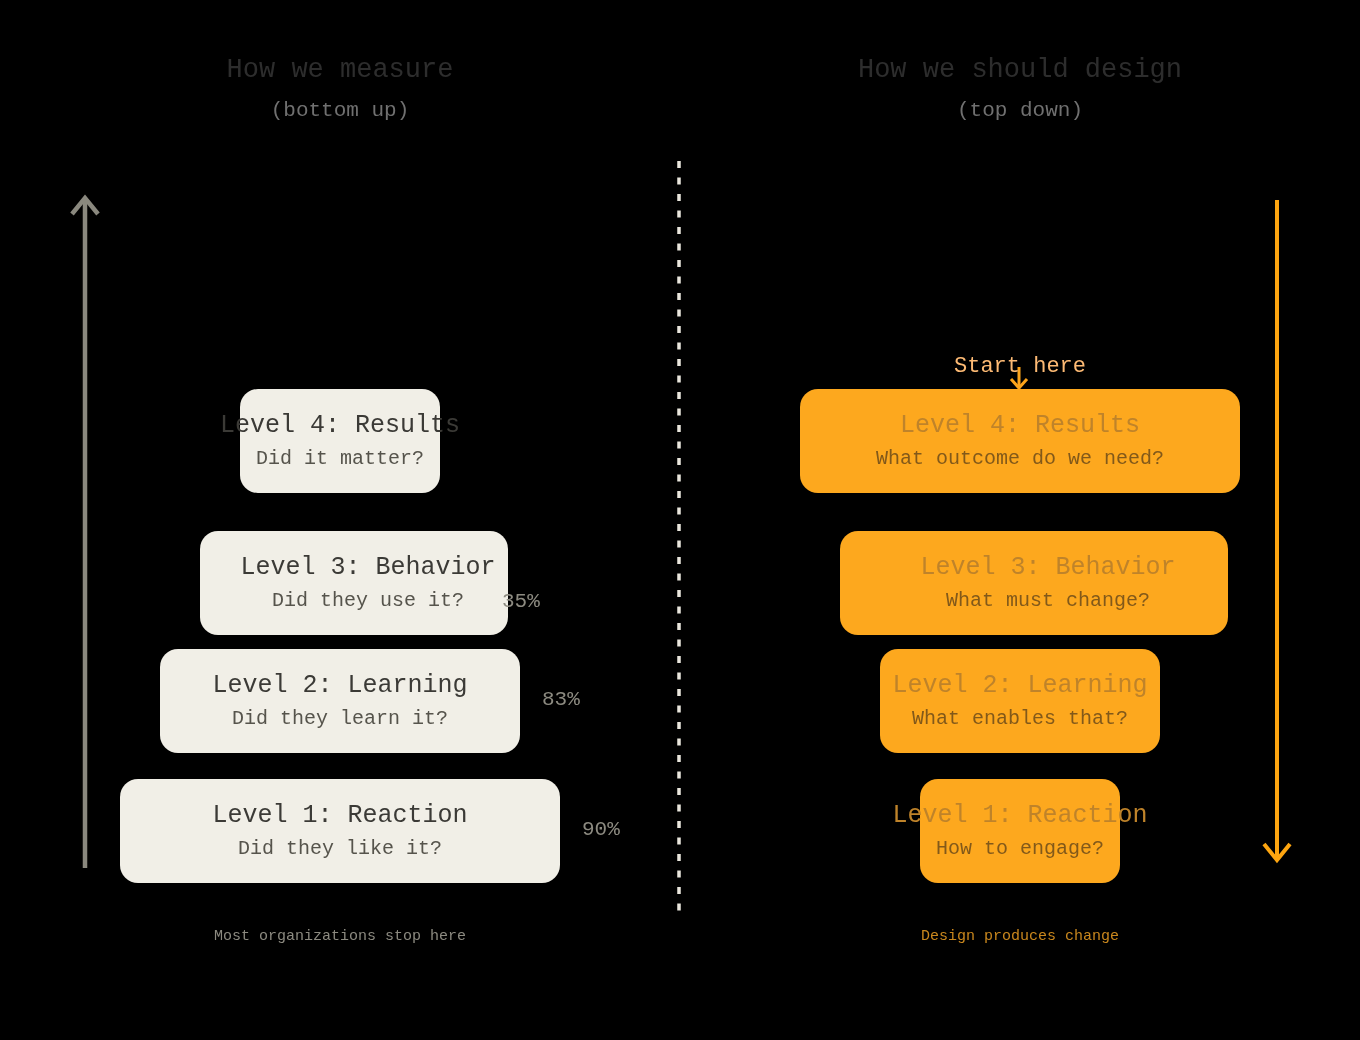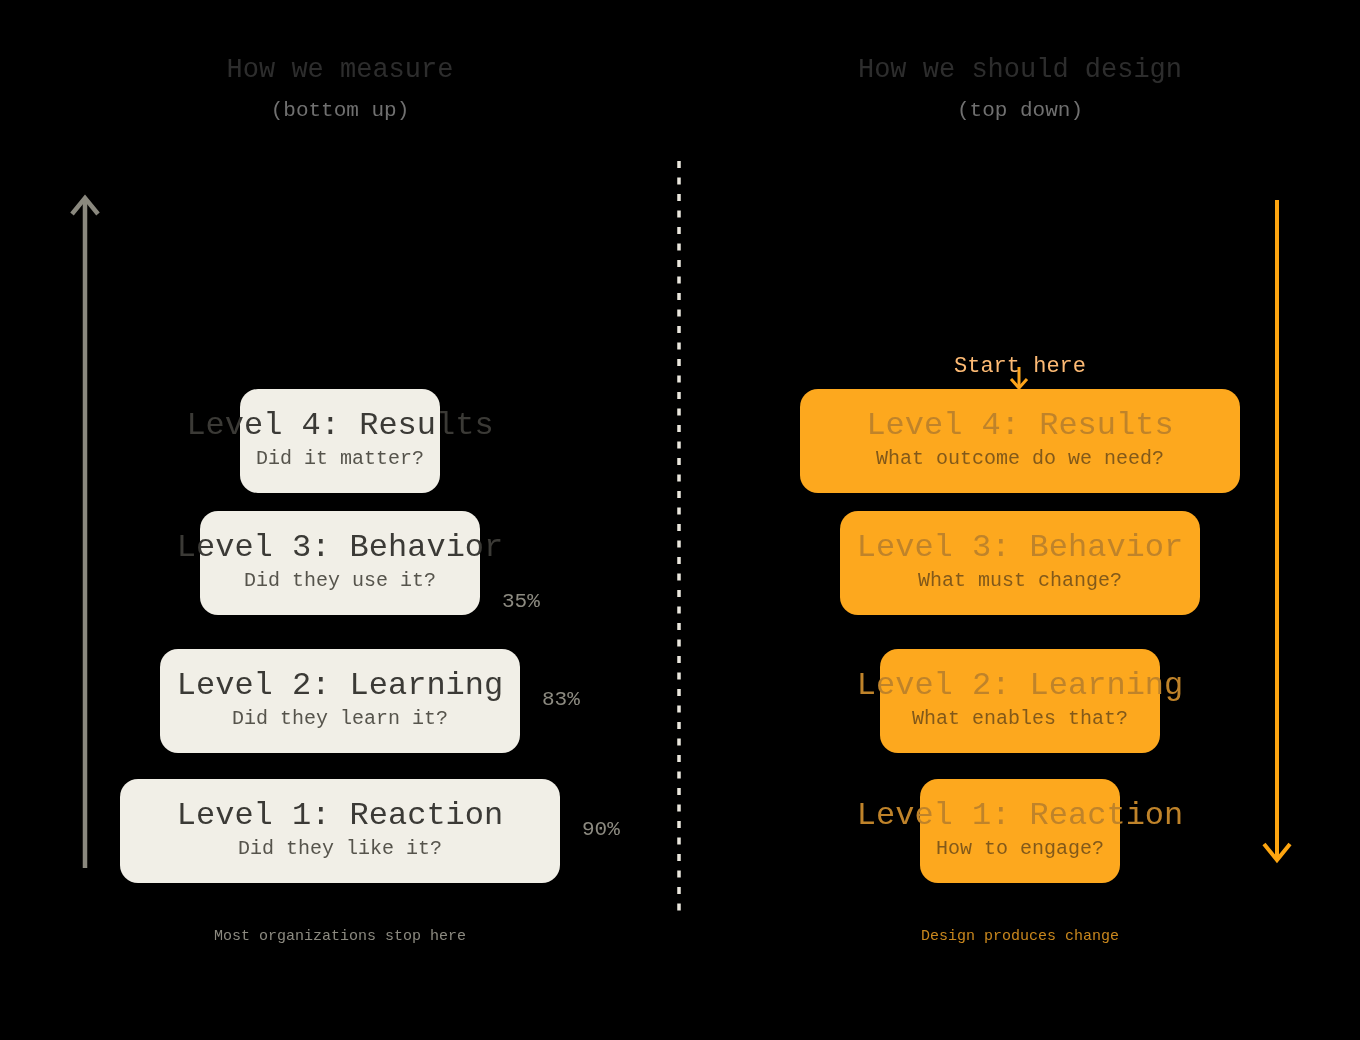--- a/index.html
+++ b/index.html
@@ -48,39 +48,39 @@
     height: 104px;
     border-radius: 18px;
     display: flex;
     flex-direction: column;
     justify-content: center;
     align-items: center;
     gap: 5px;
     overflow: visible;
   }
   .box .box-title {
-    font-size: 32px;
+    font-size: 25px;
     line-height: 30px;
     white-space: nowrap;
   }
   .box .box-sub {
     font-size: 20px;
     line-height: 26px;
     white-space: nowrap;
   }
   .box.cream { background: #f1efe7; }
   .box.cream .box-title { color: #3b3a36; }
   .box.cream .box-sub   { color: #56544c; }
   .box.amber { background: #fda81e; }
   .box.amber .box-title { color: #bf832a; }
   .box.amber .box-sub   { color: #82591a; }
 
   
   .r0 { top: 389px; }
-  .r1 { top: 511px; }
+  .r1 { top: 531px; padding-left: 28px; }
   .r2 { top: 649px; }
   .r3 { top: 779px; }
   
   .lw0 { width: 200px; left: 240px; }
   .lw1 { width: 280px; left: 200px; }
   .lw2 { width: 360px; left: 160px; }
   .lw3 { width: 440px; left: 120px; }
   
   .rw0 { width: 440px; left: 800px; }
   .rw1 { width: 360px; left: 840px; }

